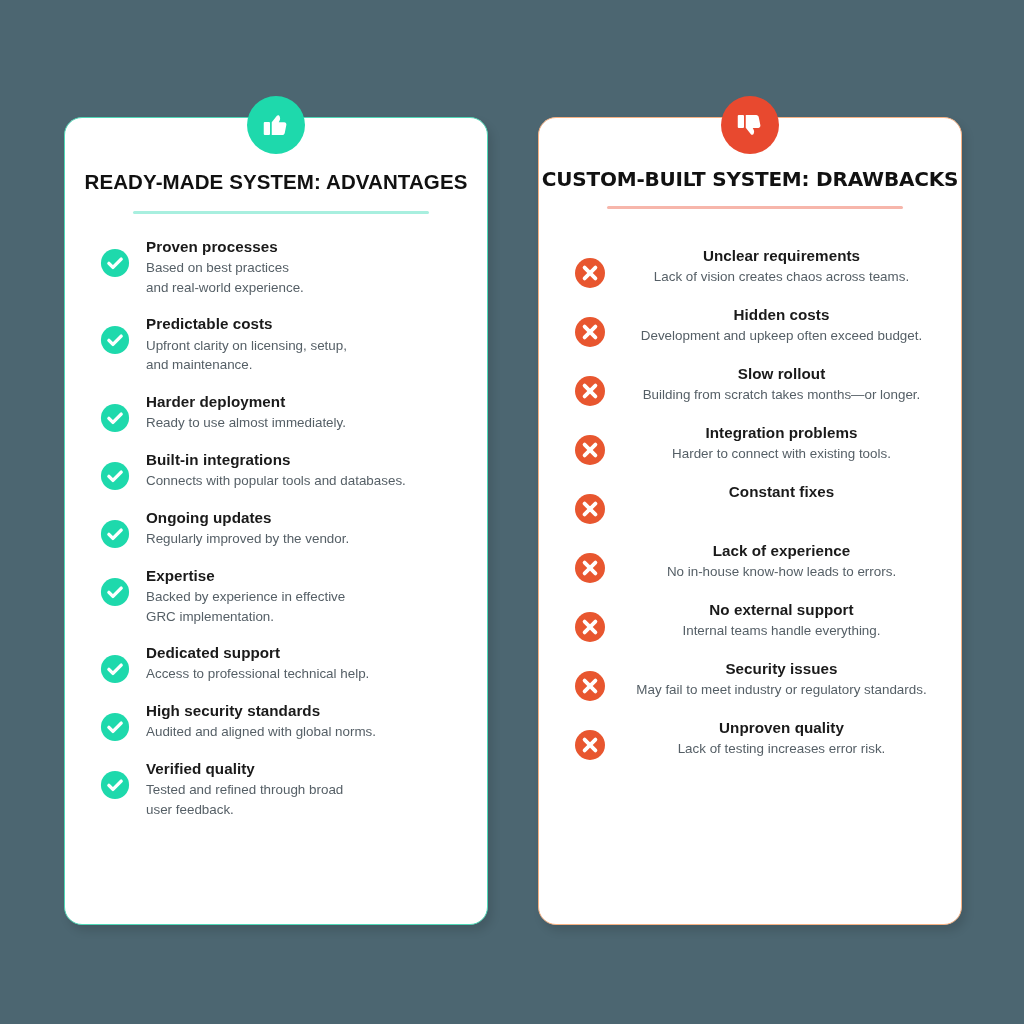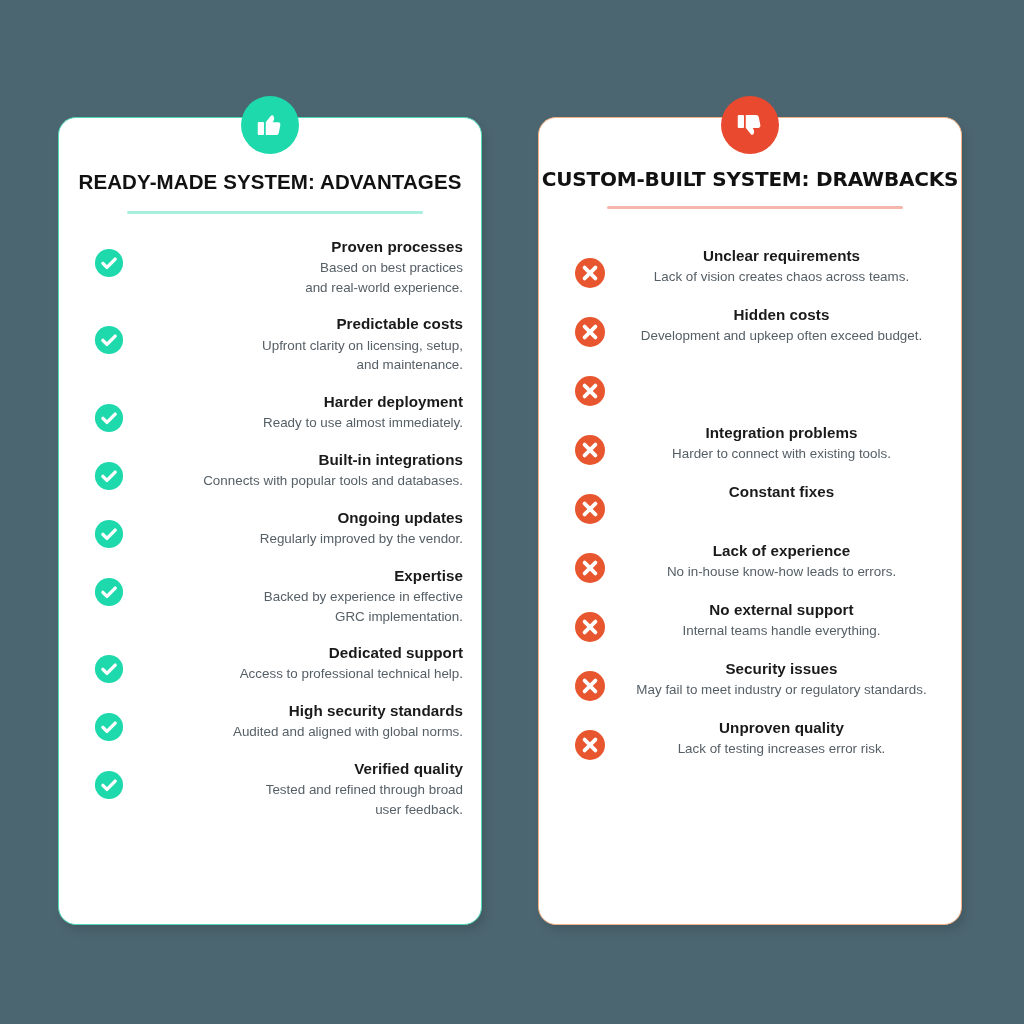--- a/index.html
+++ b/index.html
@@ -24,21 +24,21 @@
   .card {
     position: absolute;
     top: 117px;
     width: 424px;
     height: 808px;
     background: #ffffff;
     border-radius: 18px;
     box-sizing: border-box;
   }
   .card-pro {
-    left: 58px;
+    left: 64px;
     border: 1.5px solid #4fd8b6;
     box-shadow: 4px 6px 10px rgba(0,0,0,0.12);
     padding-left: 47px;
   }
   .card-con {
     left: 538px;
     border: 1.5px solid #f6b183;
     box-shadow: 4px 6px 10px rgba(0,0,0,0.12);
   }
 
@@ -99,21 +99,21 @@
     width: 296px;
     background: #f7b6ab;
   }
 
   
   .list {
     position: absolute;
     left: 35px;
     right: 18px;
   }
-  .card-pro .list { top: 119px; text-align: right; }
+  .card-pro .list { top: 119px; }
   .card-con .list { top: 128px; }
 
   .item {
     display: flex;
     align-items: flex-start;
     margin-bottom: 17px;
   }
   .card-con .item { margin-bottom: 16px; text-align: center; }
 
   .item-icon {
@@ -331,20 +331,24 @@
         </div>
       </div>
 
       <div class="item">
         <span class="item-icon">
           <svg width="32" height="32" viewBox="0 0 32 32">
               <circle cx="16" cy="16" r="15" fill="#e8562f"></circle>
               <path d="M10.6 10.6l10.8 10.8M21.4 10.6L10.6 21.4" fill="none" stroke="#ffffff" stroke-width="3.8" stroke-linecap="round"></path>
             </svg>
         </span>
+        <div class="item-text">
+          <p class="item-title">Slow rollout</p>
+          <p class="item-desc">Building from scratch takes months—or longer.</p>
+        </div>
       </div>
 
       <div class="item">
         <span class="item-icon">
           <svg width="32" height="32" viewBox="0 0 32 32">
               <circle cx="16" cy="16" r="15" fill="#e8562f"></circle>
               <path d="M10.6 10.6l10.8 10.8M21.4 10.6L10.6 21.4" fill="none" stroke="#ffffff" stroke-width="3.8" stroke-linecap="round"></path>
             </svg>
         </span>
         <div class="item-text">

